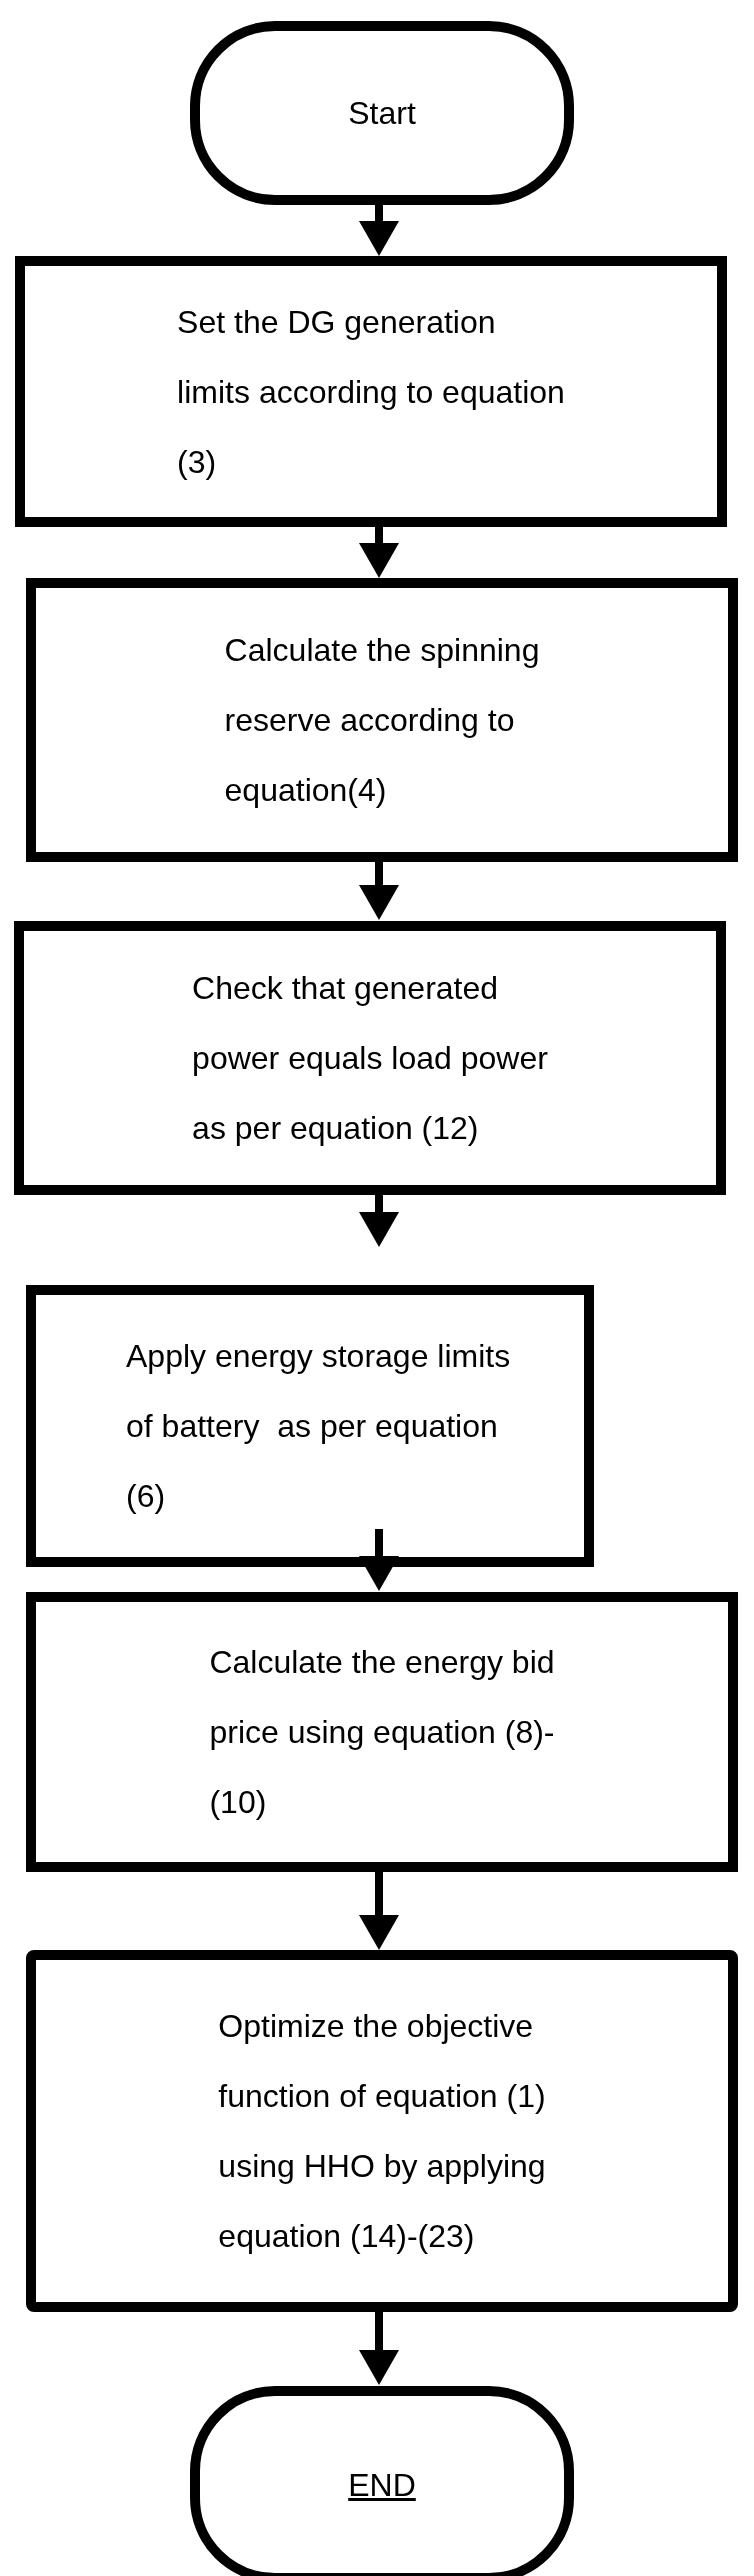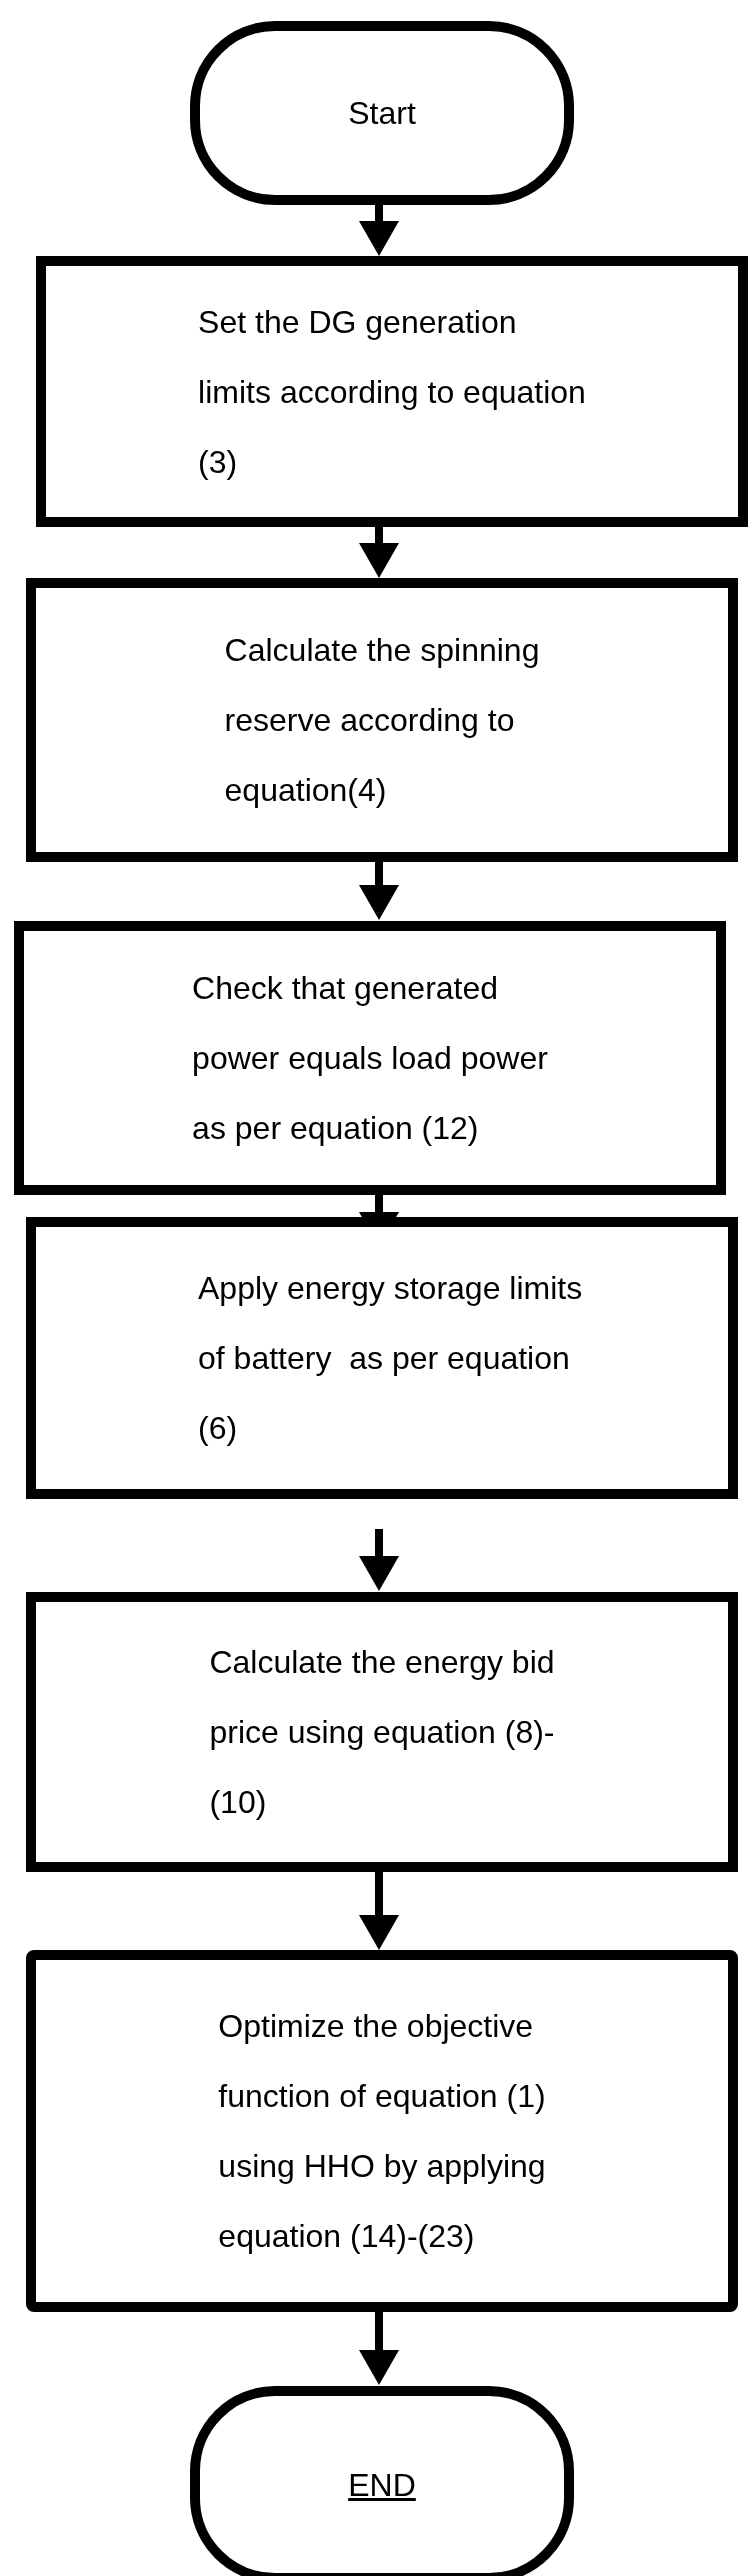--- a/index.html
+++ b/index.html
@@ -51,21 +51,21 @@
 
 <div class="canvas">
 
   <div class="node terminator" style="left:190px; top:21px; width:384px; height:184px;">Start</div>
 
   <div class="arrow" style="top:205px;">
     <div class="stem" style="height:15.7px;"></div>
     <div class="head"></div>
   </div>
 
-  <div class="node" style="left:36px; top:256px; width:712px; height:271px;">Set the DG generation
+  <div class="node" style="left:15px; top:256px; width:712px; height:271px;">Set the DG generation
 limits according to equation
 (3)</div>
 
   <div class="arrow" style="top:527px;">
     <div class="stem" style="height:15.7px;"></div>
     <div class="head"></div>
   </div>
 
   <div class="node" style="left:26px; top:578px; width:712px; height:284px;">Calculate the spinning
 reserve according to
@@ -78,21 +78,21 @@
 
   <div class="node" style="left:14px; top:921px; width:712px; height:274px;">Check that generated
 power equals load power
 as per equation (12)</div>
 
   <div class="arrow" style="top:1195px;">
     <div class="stem" style="height:17px;"></div>
     <div class="head"></div>
   </div>
 
-  <div class="node" style="left:26px; top:1217px; width:712px; height:282px;padding-left:24px;">Apply energy storage limits
+  <div class="node" style="left:26px; top:1285px; width:568px; height:282px;padding-left:24px;">Apply energy storage limits
 of battery  as per equation
 (6)</div>
 
   <div class="arrow" style="top:1529px;">
     <div class="stem" style="height:27px;"></div>
     <div class="head"></div>
   </div>
 
   <div class="node" style="left:26px; top:1592px; width:712px; height:280px;">Calculate the energy bid
 price using equation (8)-

